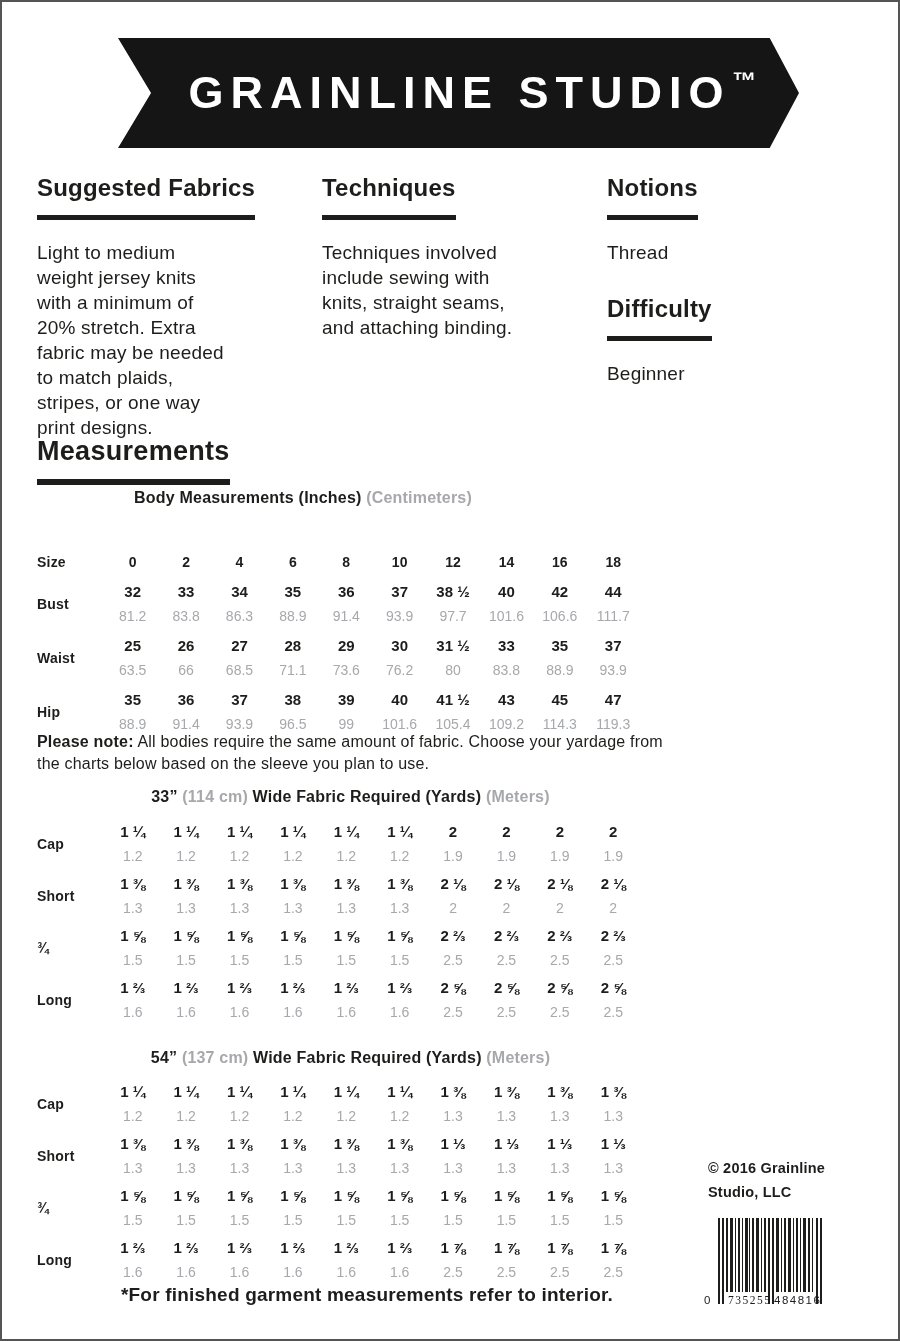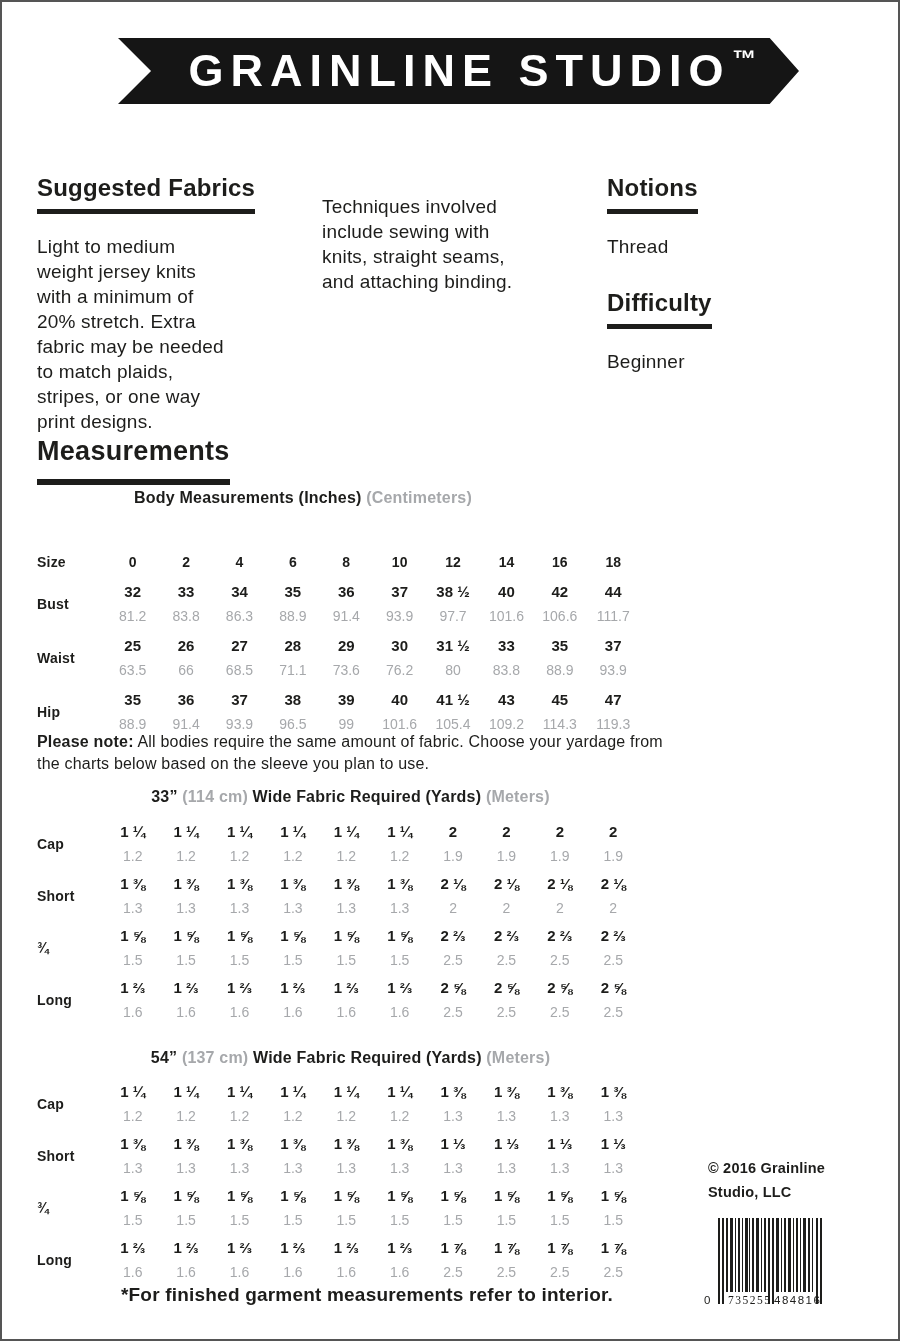--- a/index.html
+++ b/index.html
@@ -8,38 +8,38 @@
     width:900px;height:1341px;
     box-sizing:border-box;
     border:2px solid #555;
     background:#fff;
     font-family:"Liberation Sans","DejaVu Sans",sans-serif;
     color:#1d1d1b;
     overflow:hidden;
   }
   
   .banner{
-    position:absolute;left:116px;top:36px;width:681px;height:66px;
+    position:absolute;left:116px;top:36px;width:681px;height:110px;
     background:#151515;
     clip-path:polygon(0 0,95.7% 0,100% 50%,95.7% 100%,0 100%,4.85% 50%);
     display:flex;align-items:center;justify-content:center;
   }
   .banner .brand{
     color:#fff;font-weight:bold;font-size:45px;letter-spacing:7px;
     padding-left:28px;white-space:nowrap;
   }
   .banner .tm{font-size:24px;vertical-align:19px;letter-spacing:0;margin-left:2px;}
   
   .col{position:absolute;top:172px;}
   .col-fabrics{left:35px;width:255px;}
   .col-techniques{left:320px;width:260px;}
   .col-notions{left:605px;width:220px;}
   h2.sec{
     margin:0;font-size:24px;font-weight:bold;letter-spacing:0.2px;
-    display:inline-block;border-bottom:5px solid #1d1d1b;padding-bottom:7px;
+    display:inline-block;border-bottom:5px solid #1d1d1b;padding-bottom:13px;
   }
   .sec-body{
     margin:20px 0 0 0;font-size:19px;line-height:25px;white-space:pre-line;
     letter-spacing:0.2px;
   }
   .difficulty-block{margin-top:30px;}
   
   .m-heading{
     position:absolute;left:35px;top:434px;margin:0;
     font-size:27px;font-weight:bold;letter-spacing:0.3px;
@@ -95,20 +95,21 @@
 weight jersey knits
 with a minimum of
 20% stretch. Extra
 fabric may be needed
 to match plaids,
 stripes, or one way
 print designs.</p>
   </div>
 
   <div class="col col-techniques">
+    <h2 class="sec">Techniques</h2>
     <p class="sec-body">Techniques involved
 include sewing with
 knits, straight seams,
 and attaching binding.</p>
   </div>
 
   <div class="col col-notions">
     <h2 class="sec">Notions</h2>
     <p class="sec-body">Thread</p>
     <div class="difficulty-block">

